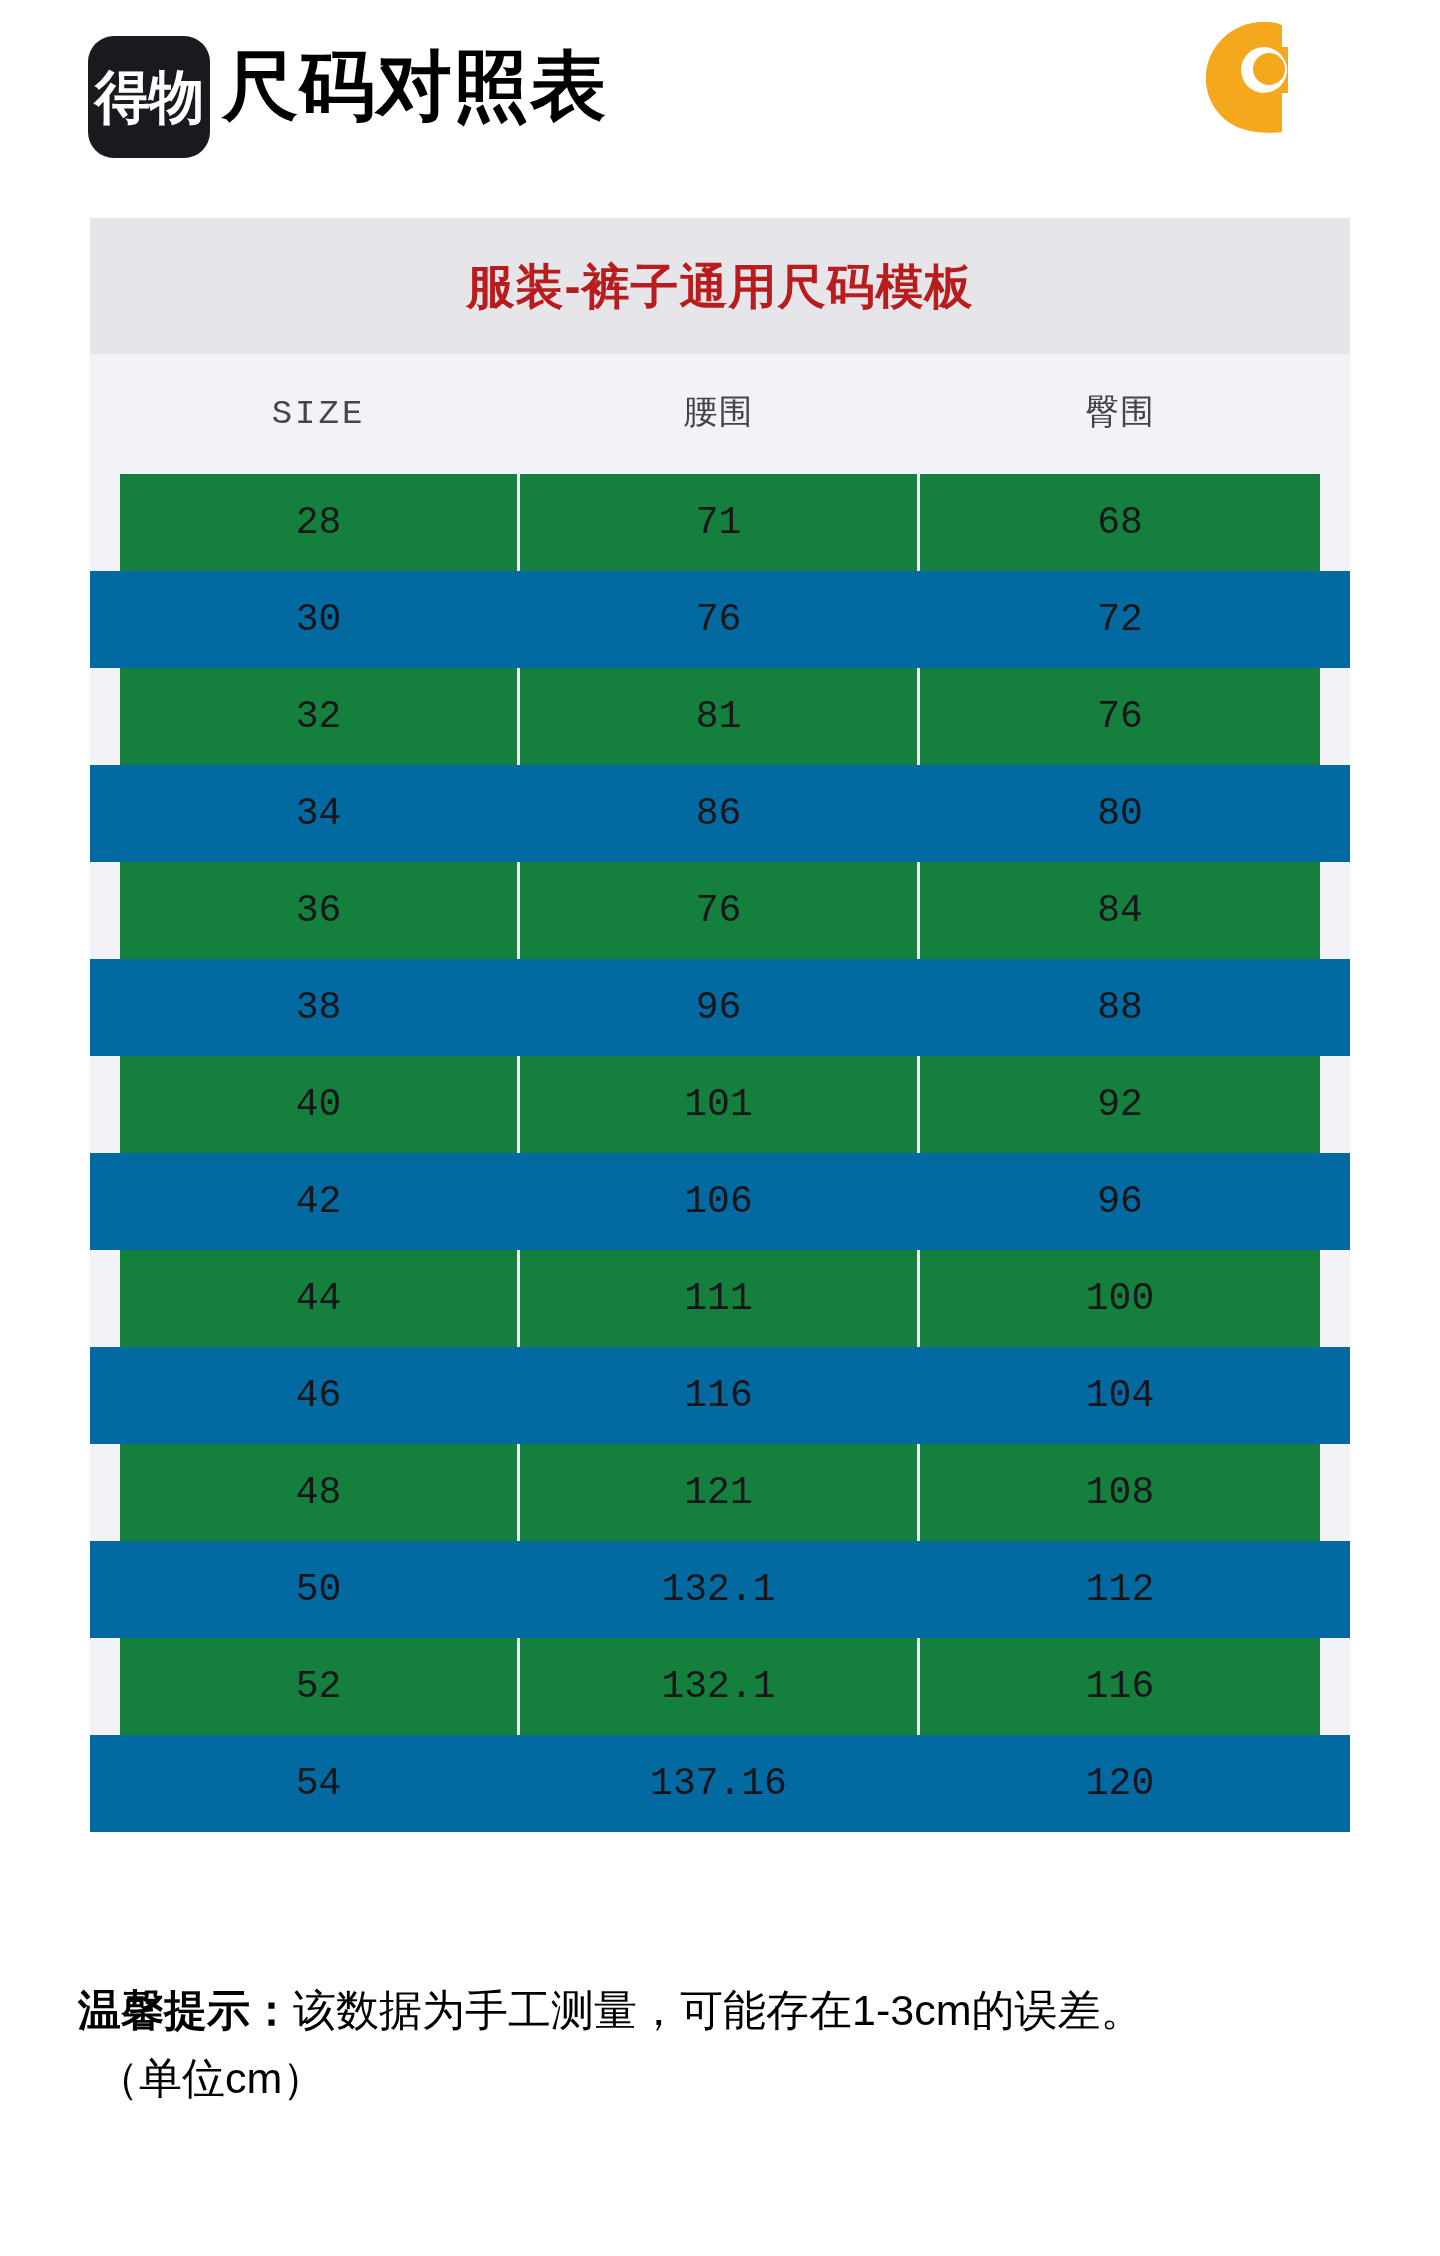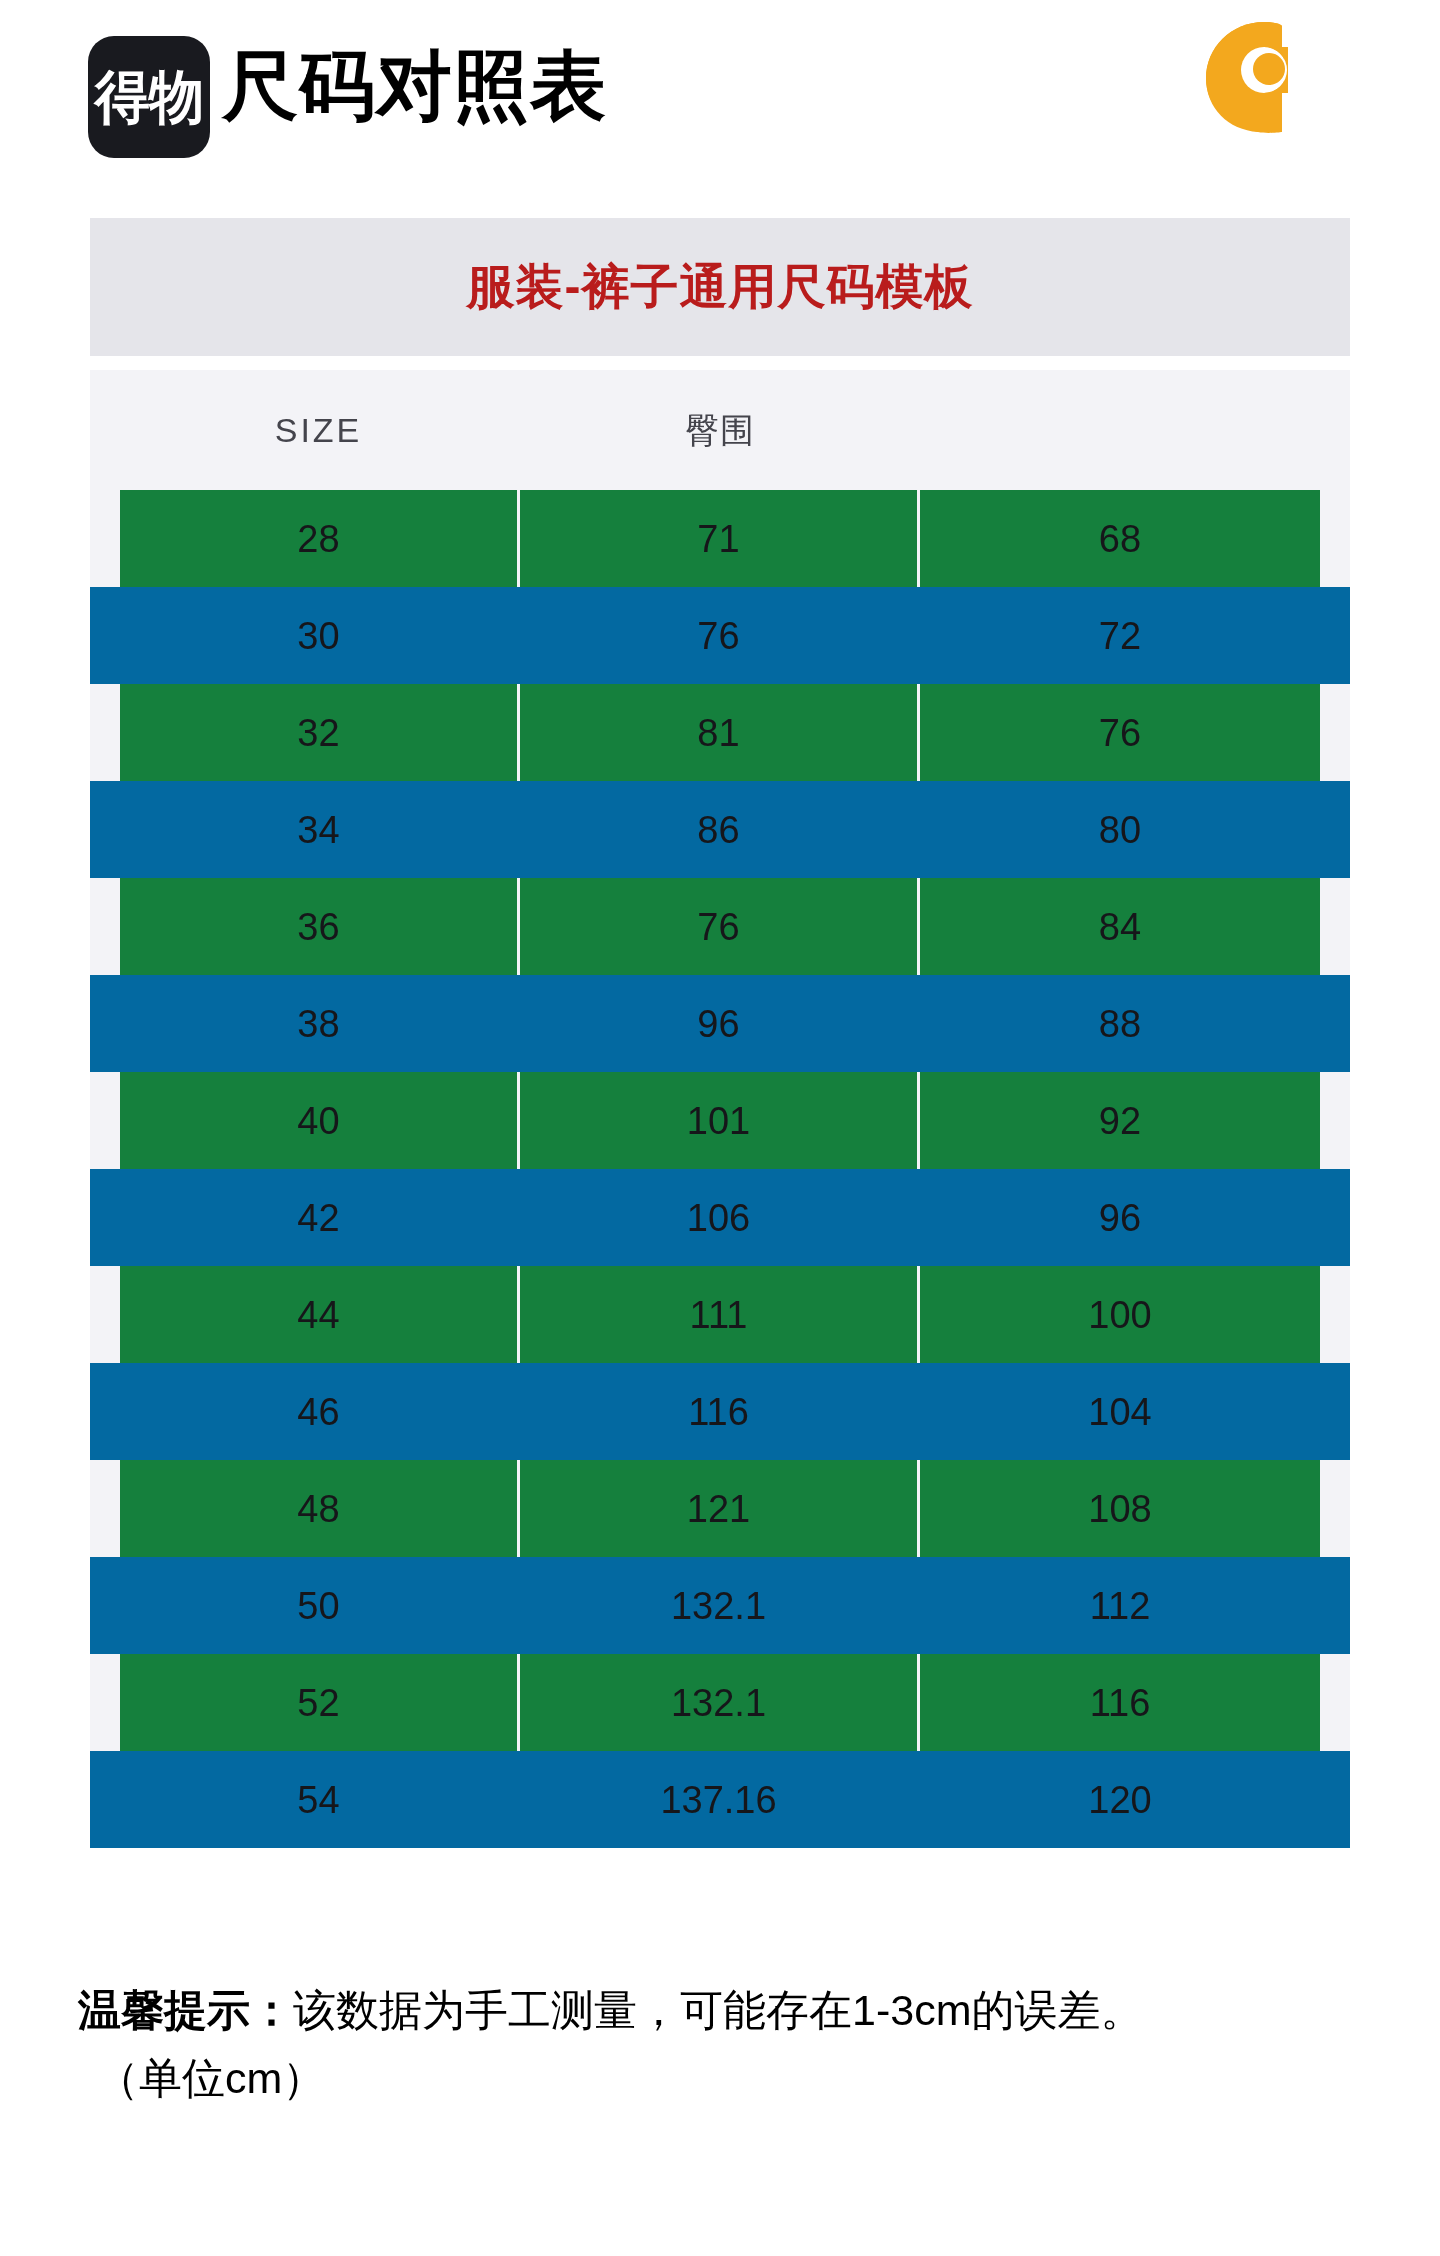--- a/index.html
+++ b/index.html
@@ -82,24 +82,25 @@
     font-weight: 700;
     color: #b91c1c;
     letter-spacing: 1px;
     white-space: nowrap;
   }
 
   
   .size-table {
     position: absolute;
     left: 90px;
-    top: 370px;
+    top: 354px;
     width: 1260px;
     background: #f3f3f7;
     padding: 0;
+    font-family: Liberation Mono, monospace;
   }
   .table-row {
     display: flex;
     width: 1260px;
     height: 97px;
     box-sizing: border-box;
   }
   .table-row.header-row {
     height: 120px;
     background: #f3f3f7;
@@ -194,20 +195,21 @@
 </div>
 
 <div class="table-title-band">
   <span class="table-title-text">服装-裤子通用尺码模板</span>
 </div>
 
 <div class="size-table">
 
   <div class="table-row header-row">
     <div class="cell c1">SIZE</div>
+    <div class="cell c2">腰围</div>
     <div class="cell c3">臀围</div>
   </div>
 
   <div id="table-body">
       <div class="table-row shade-white">
         <div class="cell c1">28</div>
         <div class="cell c2">71</div>
         <div class="cell c3">68</div>
       </div>
       <div class="table-row shade-light">

